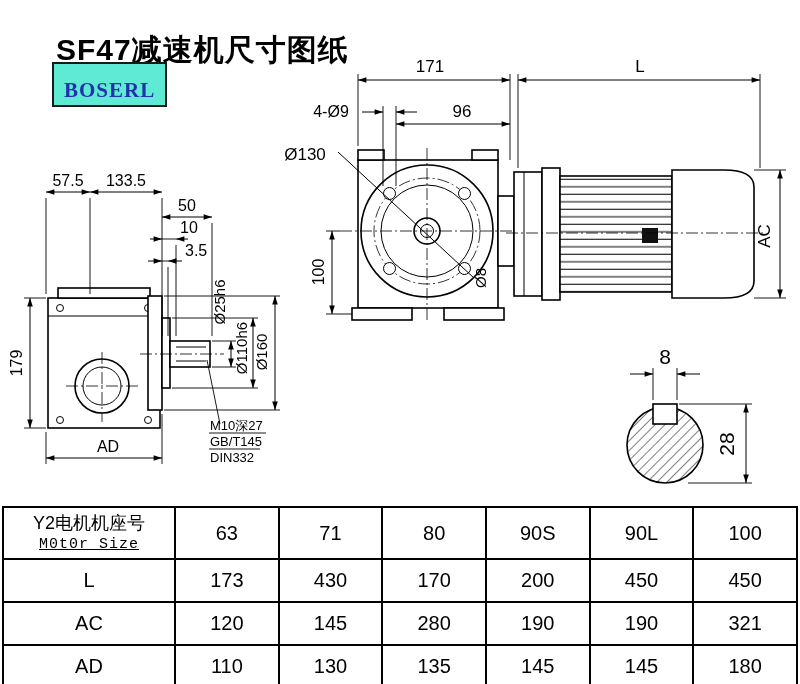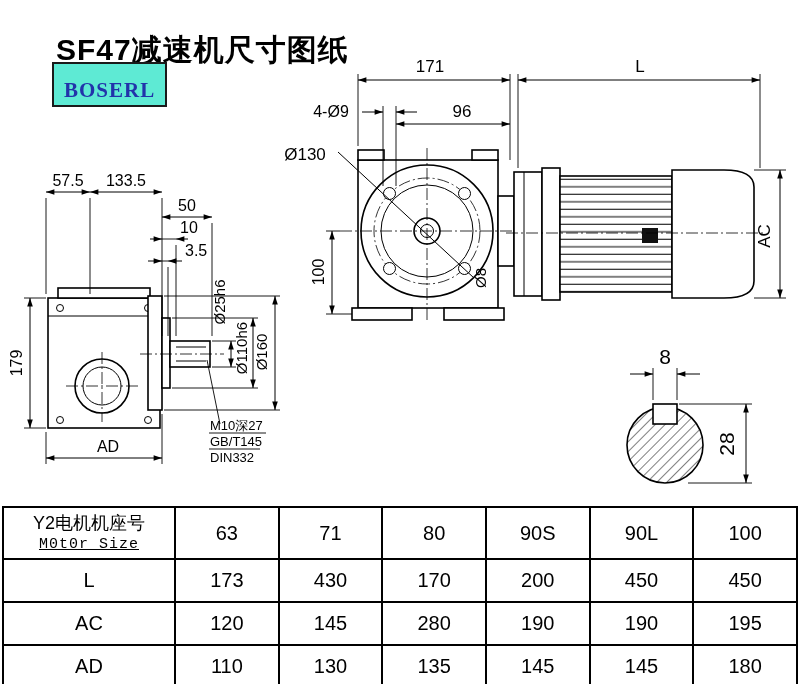--- a/index.html
+++ b/index.html
@@ -257,21 +257,21 @@
       <td>450</td>
       <td>450</td>
     </tr>
     <tr class="r-body">
       <td>AC</td>
       <td>120</td>
       <td>145</td>
       <td>280</td>
       <td>190</td>
       <td>190</td>
-      <td>195</td>
+      <td>321</td>
     </tr>
     <tr class="r-body">
       <td>AD</td>
       <td>110</td>
       <td>130</td>
       <td>135</td>
       <td>145</td>
       <td>145</td>
       <td>180</td>
     </tr>

